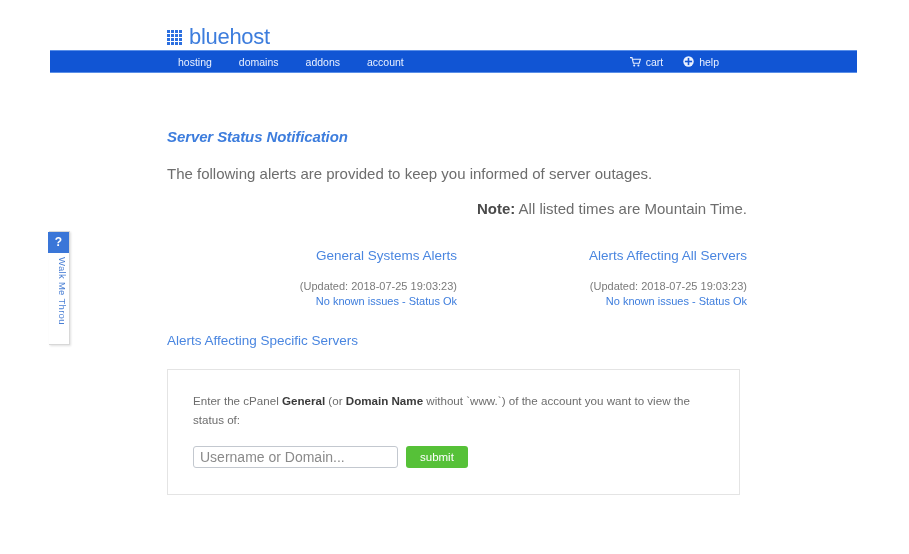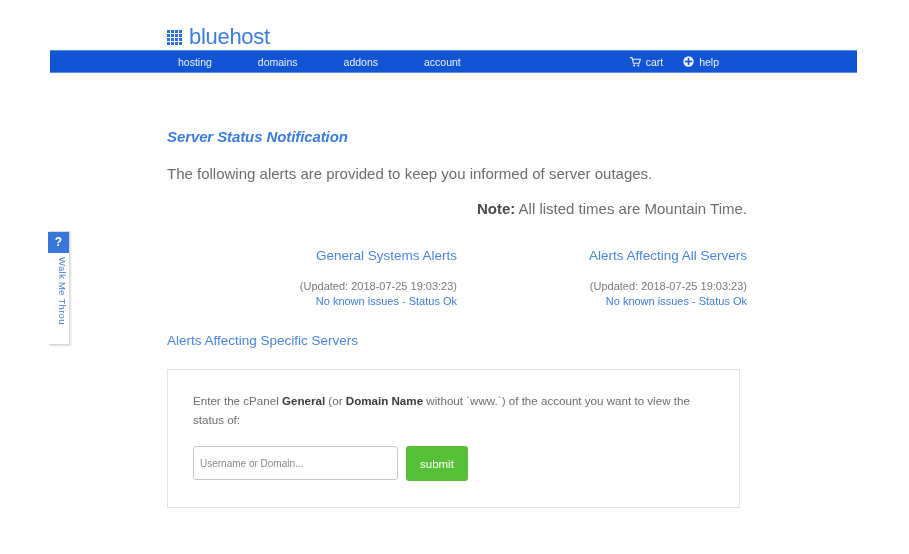--- a/index.html
+++ b/index.html
@@ -94,21 +94,21 @@
     border-top: 1px solid #5a8fe8;
     border-bottom: 1px solid #5a8fe8;
     box-sizing: border-box;
     display: flex;
     align-items: center;
   }
   #nav-left {
     display: flex;
     align-items: center;
     margin-left: 128px;
-    gap: 46px;
+    gap: 27px;
   }
   .nav-item {
     color: #eaf1ff;
     font-size: 10.5px;
     cursor: pointer;
     white-space: nowrap;
   }
   #nav-right {
     display: flex;
     align-items: center;
@@ -195,41 +195,41 @@
     margin: 0 0 17px 0;
   }
   #form-instructions b { color: #3a3a3a; font-weight: bold; }
   #form-row {
     display: flex;
     align-items: stretch;
     gap: 8px;
   }
   #username-input {
     width: 205px;
-    height: 34px;
+    height: 22px;
     border: 1px solid #c3c8cf;
     border-radius: 3px;
     font-family: "Liberation Sans", sans-serif;
-    font-size: 10px;
+    font-size: 14px;
     color: #555555;
     padding: 0 6px;
     box-sizing: border-box;
     outline: none;
     background: #ffffff;
   }
   #username-input::placeholder { color: #8a8a8a; }
   #submit-button {
     background: #56c138;
     border: none;
     border-radius: 3px;
     color: #ffffff;
     font-family: "Liberation Sans", sans-serif;
     font-size: 11.5px;
     padding: 0 14px;
-    height: 35px;
+    height: 22px;
     cursor: pointer;
   }
 </style>
 </head>
 <body>
 
 <div id="walkme-tab">
   <div id="walkme-qbox">?</div>
   <div id="walkme-label">Walk Me Throu</div>
 </div>

